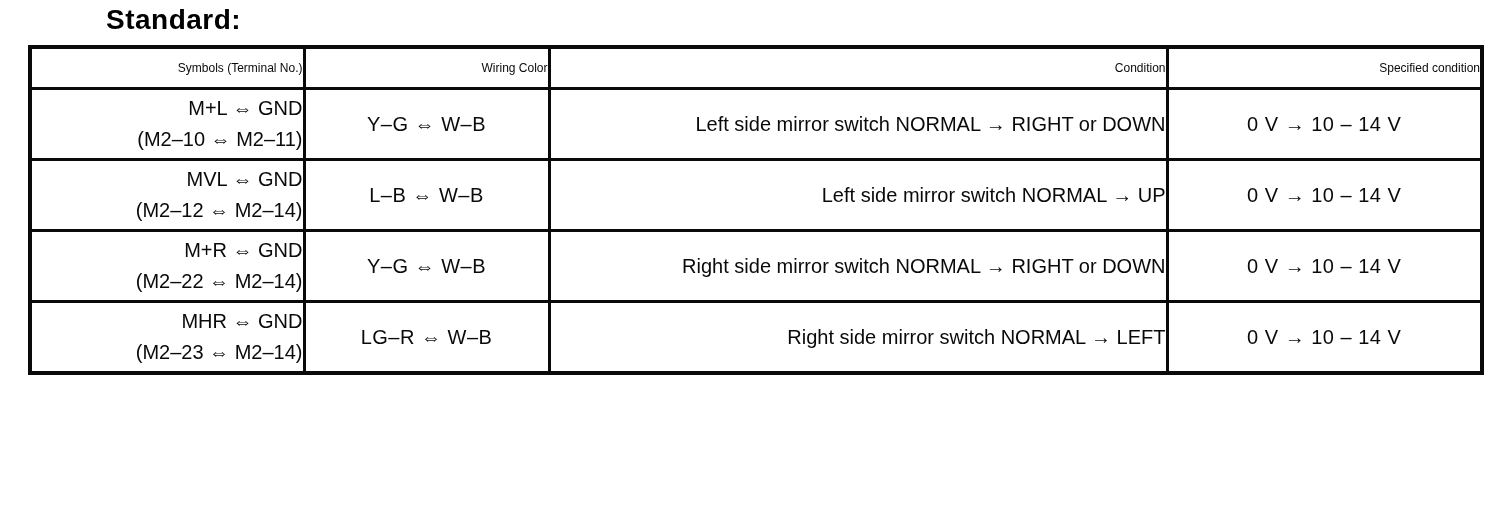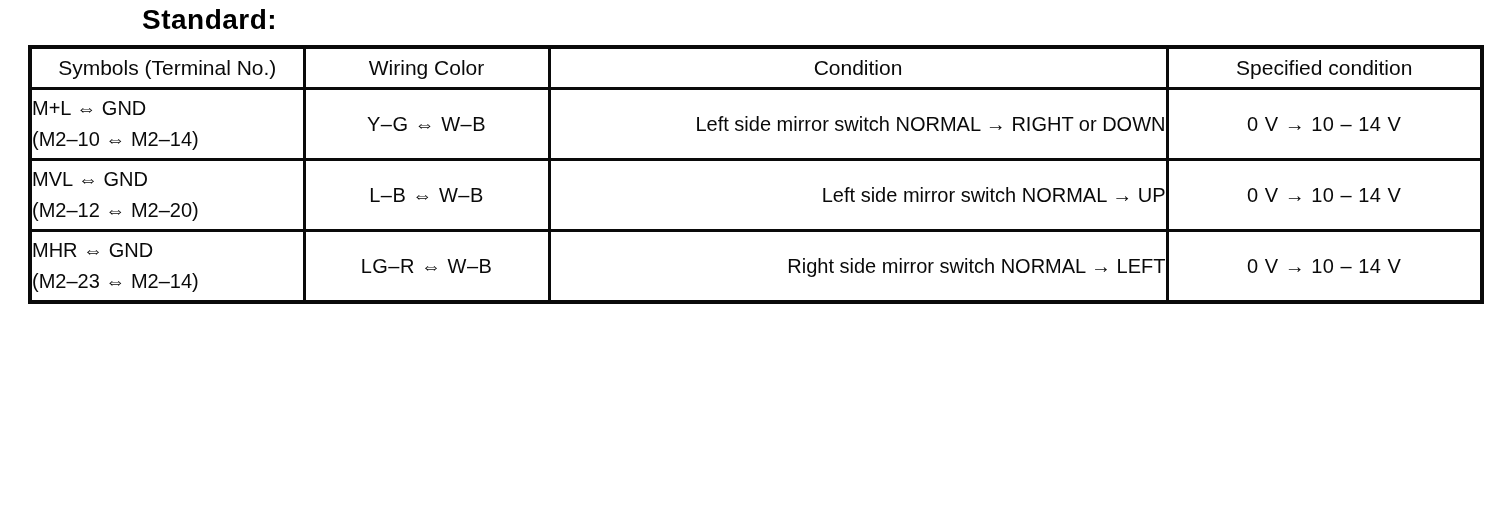--- a/index.html
+++ b/index.html
@@ -18,21 +18,20 @@
     height: 530px;
   }
   .doc-title {
     position: absolute;
     left: 106px;
     top: 4px;
     font-size: 28px;
     font-weight: bold;
     letter-spacing: 0.5px;
     color: #000;
-    margin-left: 36px;
   }
   table.spec-table {
     position: absolute;
     left: 28px;
     top: 45px;
     width: 1452px;
     border-collapse: collapse;
     table-layout: fixed;
     border: 4px solid #0a0a0a;
   }
@@ -42,32 +41,32 @@
     padding: 0;
     background: #ffffff;
     color: #0a0a0a;
   }
   col.c-symbols  { width: 274px; }
   col.c-wiring   { width: 245px; }
   col.c-cond     { width: 618px; }
   col.c-spec     { width: 315px; }
   tr.header-row th {
     height: 38px;
-    font-size: 21px;
+    font-size: 12px;
     font-weight: normal;
-    text-align: center;
+    text-align: right;
     vertical-align: middle;
   }
   tr.data-row td {
     height: 68px;
     font-size: 20px;
     vertical-align: middle;
   }
   td.symbols-cell {
-    text-align: left;
+    text-align: right;
     line-height: 1.55;
   }
   td.symbols-cell .sym-line { display: block; }
   td.wiring-cell {
     text-align: center;
     letter-spacing: 0.5px;
   }
   td.condition-cell {
     text-align: right;
     padding-left: 14px;
@@ -96,33 +95,42 @@
         <th>Symbols (Terminal No.)</th>
         <th>Wiring Color</th>
         <th>Condition</th>
         <th>Specified condition</th>
       </tr>
     </thead>
     <tbody>
       <tr class="data-row">
         <td class="symbols-cell">
           <span class="sym-line">M+L ⇔ GND</span>
-          <span class="sym-line">(M2–10 ⇔ M2–14)</span>
+          <span class="sym-line">(M2–10 ⇔ M2–11)</span>
         </td>
         <td class="wiring-cell">Y–G ⇔ W–B</td>
         <td class="condition-cell">Left side mirror switch NORMAL → RIGHT or DOWN</td>
         <td class="specified-cell">0 V → 10 – 14 V</td>
       </tr>
       <tr class="data-row">
         <td class="symbols-cell">
           <span class="sym-line">MVL ⇔ GND</span>
-          <span class="sym-line">(M2–12 ⇔ M2–20)</span>
+          <span class="sym-line">(M2–12 ⇔ M2–14)</span>
         </td>
         <td class="wiring-cell">L–B ⇔ W–B</td>
         <td class="condition-cell">Left side mirror switch NORMAL → UP</td>
+        <td class="specified-cell">0 V → 10 – 14 V</td>
+      </tr>
+      <tr class="data-row">
+        <td class="symbols-cell">
+          <span class="sym-line">M+R ⇔ GND</span>
+          <span class="sym-line">(M2–22 ⇔ M2–14)</span>
+        </td>
+        <td class="wiring-cell">Y–G ⇔ W–B</td>
+        <td class="condition-cell">Right side mirror switch NORMAL → RIGHT or DOWN</td>
         <td class="specified-cell">0 V → 10 – 14 V</td>
       </tr>
       <tr class="data-row">
         <td class="symbols-cell">
           <span class="sym-line">MHR ⇔ GND</span>
           <span class="sym-line">(M2–23 ⇔ M2–14)</span>
         </td>
         <td class="wiring-cell">LG–R ⇔ W–B</td>
         <td class="condition-cell">Right side mirror switch NORMAL → LEFT</td>
         <td class="specified-cell">0 V → 10 – 14 V</td>

